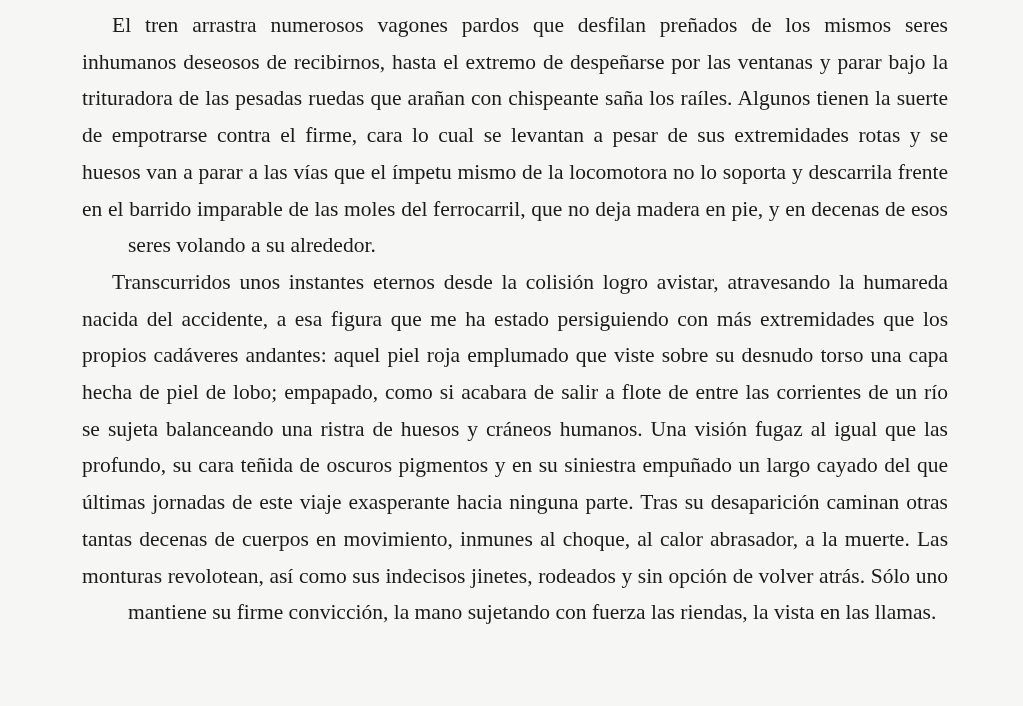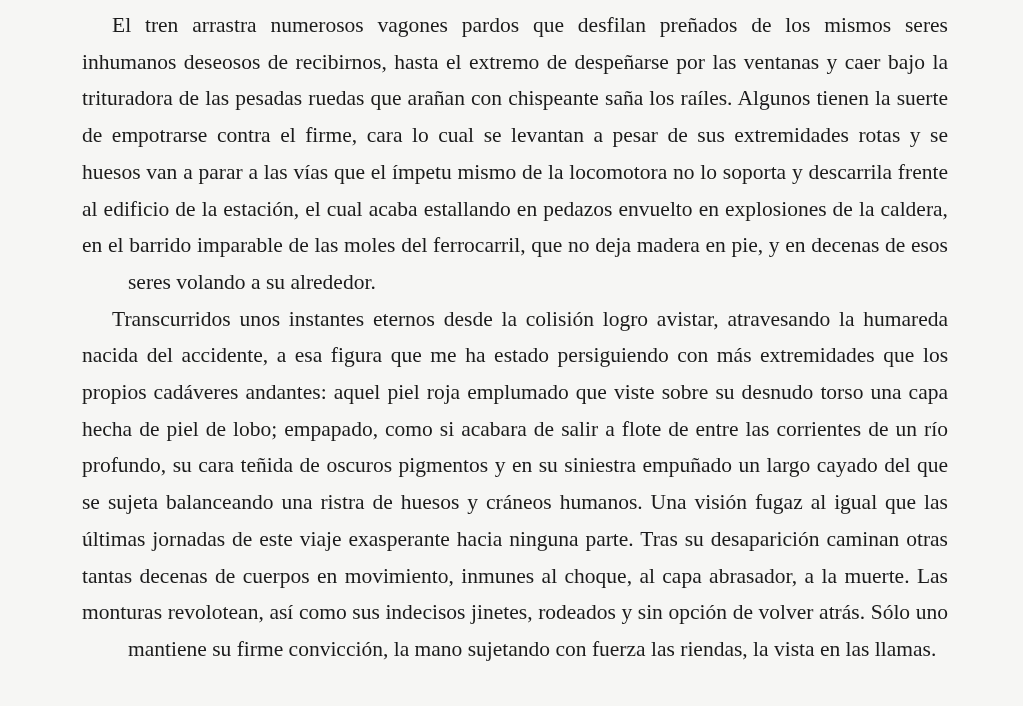--- a/index.html
+++ b/index.html
@@ -41,34 +41,33 @@
     -moz-text-align-last: left;
   }
 </style>
 </head>
 <body style="background: rgb(246, 246, 244);">
 
 <main class="page" style="color: rgb(27, 27, 27);">
   <div id="text-column">
       <div class="paragraph">
         <div class="line para-start">El tren arrastra numerosos vagones pardos que desfilan preñados de los mismos seres</div>
-        <div class="line">inhumanos deseosos de recibirnos, hasta el extremo de despeñarse por las ventanas y caer bajo la</div>
+        <div class="line">inhumanos deseosos de recibirnos, hasta el extremo de despeñarse por las ventanas y parar bajo la</div>
         <div class="line">trituradora de las pesadas ruedas que arañan con chispeante saña los raíles. Algunos tienen la suerte</div>
         <div class="line">de empotrarse contra el firme, cara lo cual se levantan a pesar de sus extremidades rotas y se</div>
         <div class="line">huesos van a parar a las vías que el ímpetu mismo de la locomotora no lo soporta y descarrila frente</div>
-        <div class="line">al edificio de la estación, el cual acaba estallando en pedazos envuelto en explosiones de la caldera,</div>
         <div class="line">en el barrido imparable de las moles del ferrocarril, que no deja madera en pie, y en decenas de esos</div>
         <div class="line para-end">seres volando a su alrededor.</div>
       </div>
       <div class="paragraph">
         <div class="line para-start">Transcurridos unos instantes eternos desde la colisión logro avistar, atravesando la humareda</div>
         <div class="line">nacida del accidente, a esa figura que me ha estado persiguiendo con más extremidades que los</div>
         <div class="line">propios cadáveres andantes: aquel piel roja emplumado que viste sobre su desnudo torso una capa</div>
         <div class="line">hecha de piel de lobo; empapado, como si acabara de salir a flote de entre las corrientes de un río</div>
+        <div class="line">se sujeta balanceando una ristra de huesos y cráneos humanos. Una visión fugaz al igual que las</div>
         <div class="line">profundo, su cara teñida de oscuros pigmentos y en su siniestra empuñado un largo cayado del que</div>
-        <div class="line">se sujeta balanceando una ristra de huesos y cráneos humanos. Una visión fugaz al igual que las</div>
         <div class="line">últimas jornadas de este viaje exasperante hacia ninguna parte. Tras su desaparición caminan otras</div>
-        <div class="line">tantas decenas de cuerpos en movimiento, inmunes al choque, al capa abrasador, a la muerte. Las</div>
+        <div class="line">tantas decenas de cuerpos en movimiento, inmunes al choque, al calor abrasador, a la muerte. Las</div>
         <div class="line">monturas revolotean, así como sus indecisos jinetes, rodeados y sin opción de volver atrás. Sólo uno</div>
         <div class="line para-end">mantiene su firme convicción, la mano sujetando con fuerza las riendas, la vista en las llamas.</div>
       </div>
     </div>
 </main>
 
 </body></html>

